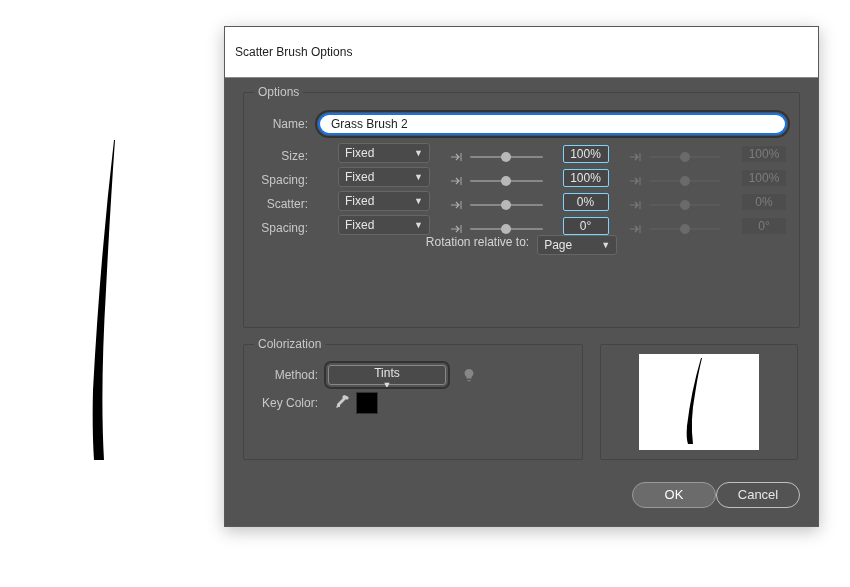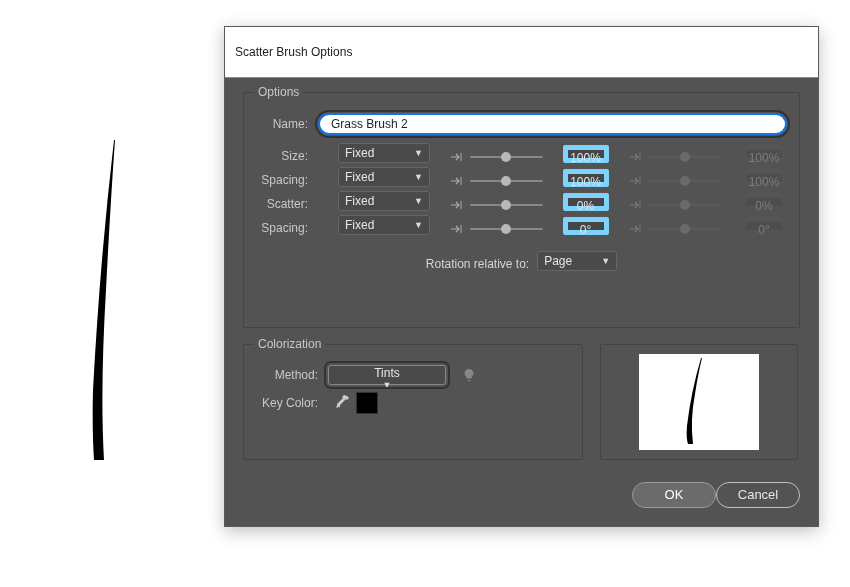--- a/index.html
+++ b/index.html
@@ -128,35 +128,35 @@
     width:10px; height:10px;
     border-radius:50%;
     background:#b8b8b8;
     margin-left:-5px;
   }
   .thumb.disabled { background:#6a6a6a; }
   .valbox {
     width:46px;
     height:18px;
     background:#464646;
-    border:5px solid #7dd3fc;
+    border:1px solid #7dd3fc;
     border-radius:2px;
     color:#e6e6e6;
     text-align:center;
     font-size:12px;
     line-height:16px;
   }
   .valbox.disabled { color:#7c7c7c; background:#4d4d4d; border-color:#545454;}
 
   .rotrel {
     display:flex;
-    align-items:flex-end;
+    align-items:flex-start;
     justify-content:center;
     gap:8px;
-    margin-top:16px;
+    margin-top:0;
   }
 
   .colorization .row { height:28px; }
   .colorization .lbl { width:72px; }
   .method-dd {
     width: 118px;
     height: 20px;
     background: #4a4a4a;
     border: 1px solid #888;
     outline: 2px solid #333;

